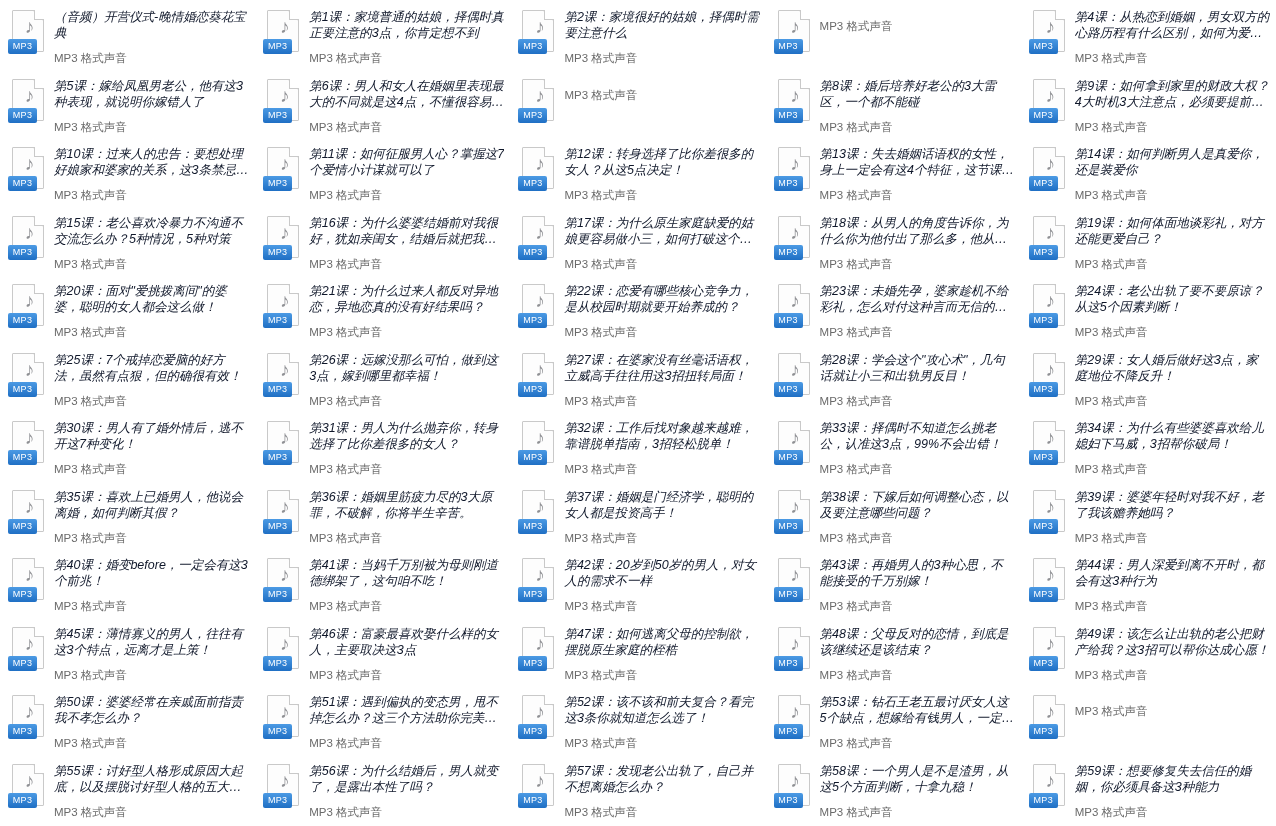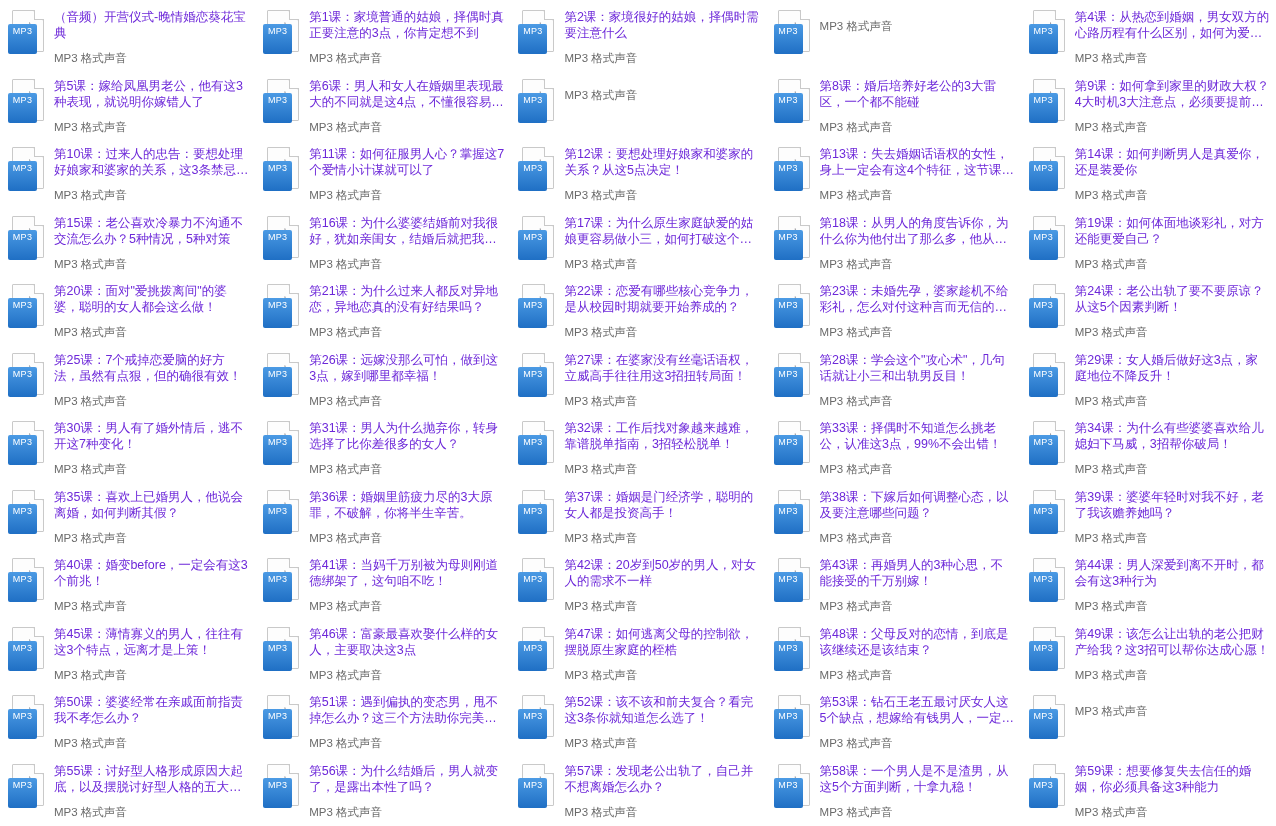--- a/index.html
+++ b/index.html
@@ -69,21 +69,21 @@
     height: 0;
     border-left: 10px solid transparent;
     border-top: 10px solid #e8e8e8;
   }
   
   .badge {
     position: absolute;
     left: 0;
     bottom: 4px;
     width: 29px;
-    height: 30px;
+    height: 15px;
     background: #2b7fd4;
     background: linear-gradient(to bottom, #4b9ae4 0%, #1f6fc4 100%);
     border-radius: 2px;
     color: #ffffff;
     font-size: 9px;
     line-height: 15px;
     text-align: center;
     font-family: "Liberation Sans", sans-serif;
     letter-spacing: 0.3px;
   }
@@ -97,24 +97,25 @@
     line-height: 19px;
   }
   .texts {
     flex: 1 1 auto;
     min-width: 0;
     padding-top: 1px;
   }
   .fname {
     font-size: 12.5px;
     line-height: 16px;
-    color: #6d28d9;
+    color: #0f172a;
     max-height: 32px;
     overflow: hidden;
     word-break: break-all;
+    font-style: italic;
   }
   .ftype {
     font-size: 11.5px;
     line-height: 15px;
     color: #6a6a6a;
     margin-top: 10px;
     white-space: nowrap;
     overflow: hidden;
   }
 </style>
@@ -278,21 +279,21 @@
     </div>
     <div class="file-item">
       <div class="icon-wrap">
         <div class="doc">
           <div class="fold"></div>
           <div class="note">♪</div>
         </div>
         <div class="badge">MP3</div>
       </div>
       <div class="texts">
-        <div class="fname">第12课：要想处理好娘家和婆家的关系？从这5点决定！</div>
+        <div class="fname">第12课：转身选择了比你差很多的女人？从这5点决定！</div>
         <div class="ftype">MP3 格式声音</div>
       </div>
     </div>
     <div class="file-item">
       <div class="icon-wrap">
         <div class="doc">
           <div class="fold"></div>
           <div class="note">♪</div>
         </div>
         <div class="badge">MP3</div>

